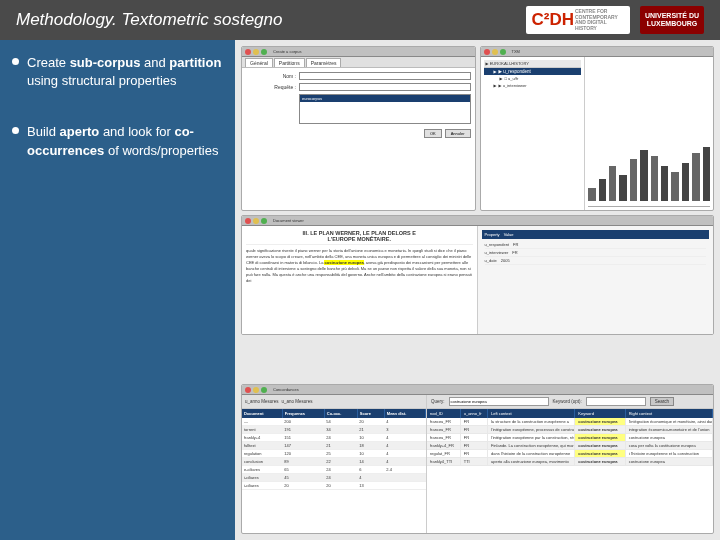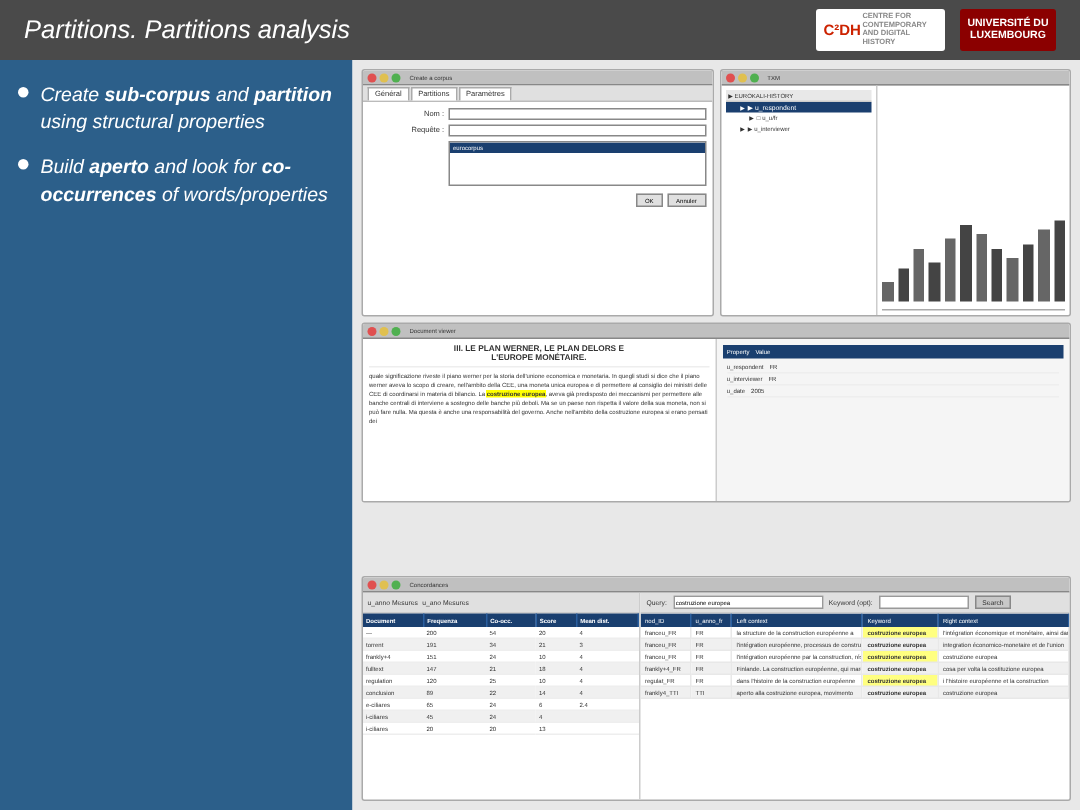--- a/index.html
+++ b/index.html
@@ -40,21 +40,21 @@
       font-weight: bold;
       padding: 3px 5px;
       border-radius: 2px;
       display: flex;
       align-items: center;
       gap: 1px;
       height: 28px;
     }
     .logo-c2dh-text {
       color: #cc2200;
-      font-size: 10px;
+      font-size: 17px;
       font-weight: bold;
     }
     .logo-uni {
       background: #8b0000;
       color: #fff;
       font-size: 7px;
       font-weight: bold;
       padding: 2px 5px;
       border-radius: 2px;
       height: 28px;
@@ -72,22 +72,21 @@
 
     
     .left-panel {
       width: 235px;
       background: #2c5f8a;
       padding: 14px 12px;
       color: #fff;
       flex-shrink: 0;
       display: flex;
       flex-direction: column;
-      gap: 12px;
-      font-style: italic;
+      gap: 33px;
     }
     .bullet-item {
       display: flex;
       align-items: flex-start;
       gap: 8px;
       font-size: 13px;
       line-height: 1.4;
     }
     .bullet-dot {
       width: 7px;
@@ -314,21 +313,21 @@
       border-bottom: 1px solid #eee;
       color: #333;
     }
     .mini-table tr:nth-child(even) td { background: #f0f0f0; }
   </style>
 </head>
 <body>
 
 <div class="header">
   <div class="header-title">
-    <span>Partitions. </span><span><em>Partitions analysis</em></span>
+    <span>Methodology. </span><span><em>Textometric sostegno</em></span>
   </div>
   <div class="header-logos">
     <div class="logo-c2dh">
       <span class="logo-c2dh-text">C²DH</span>
       <span style="font-size:5px;color:#888;line-height:1.1;max-width:50px;">CENTRE FOR CONTEMPORARY AND DIGITAL HISTORY</span>
     </div>
     <div class="logo-uni">
       <span>UNIVERSITÉ DU<br>LUXEMBOURG</span>
     </div>
   </div>

